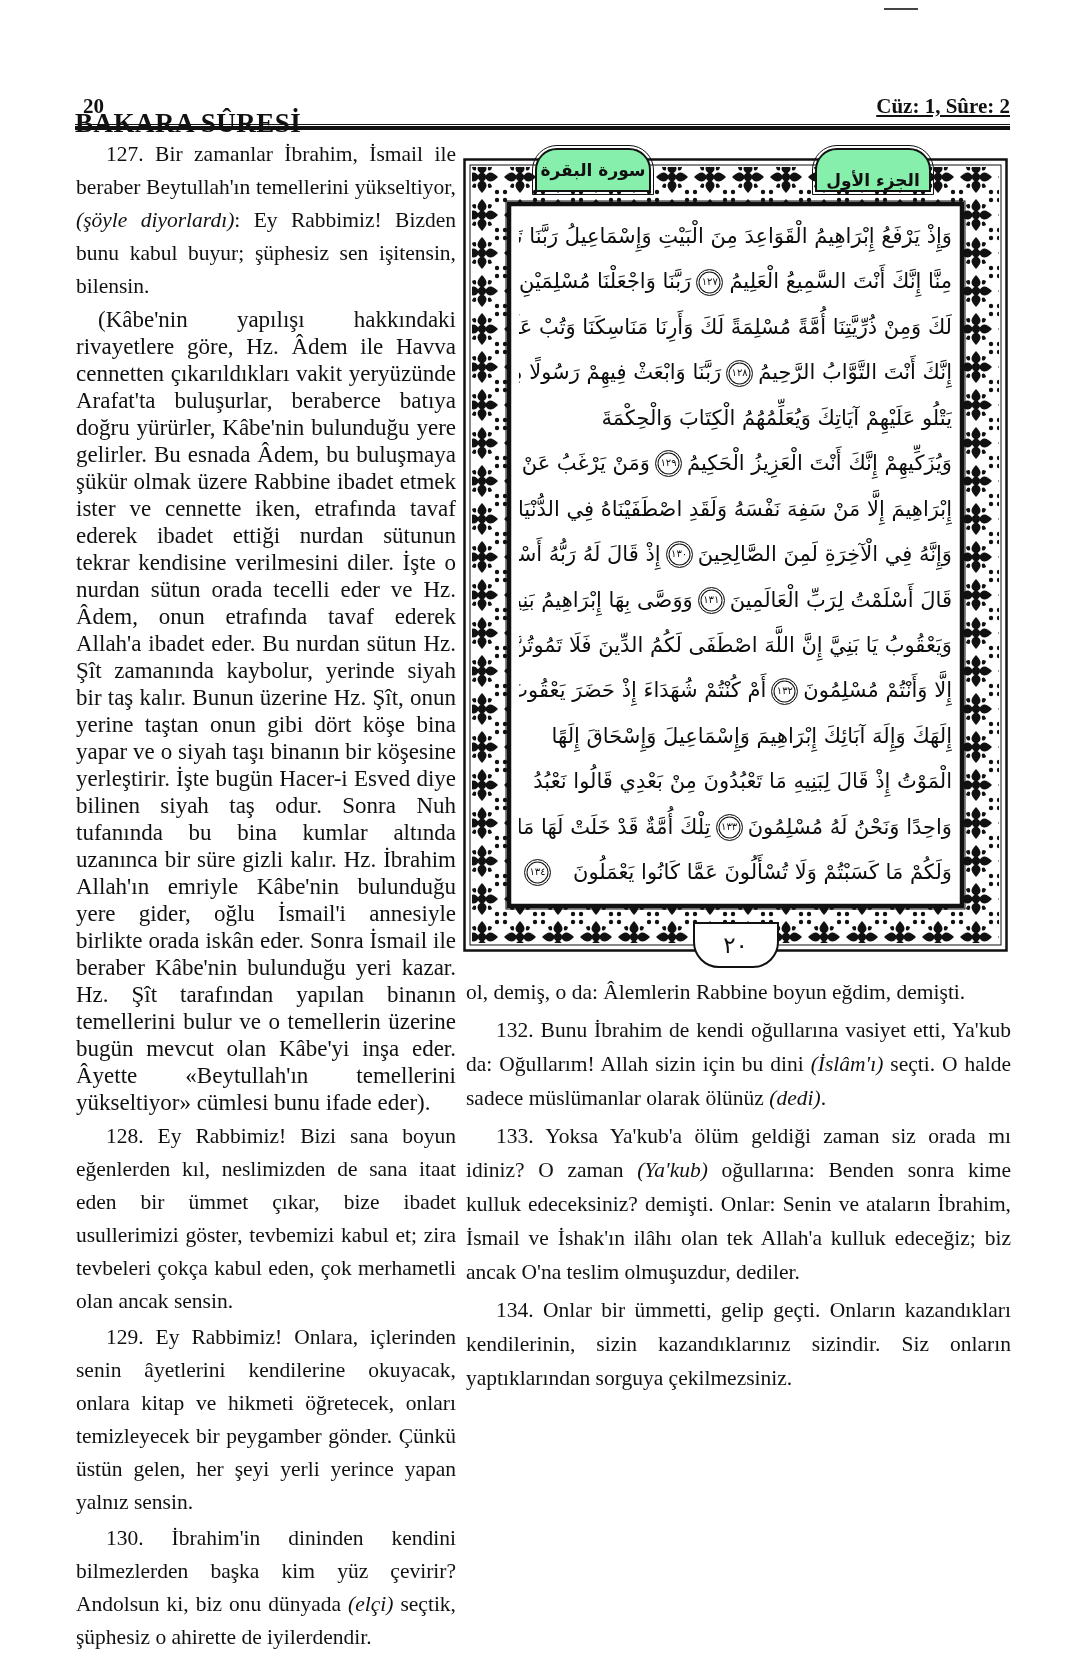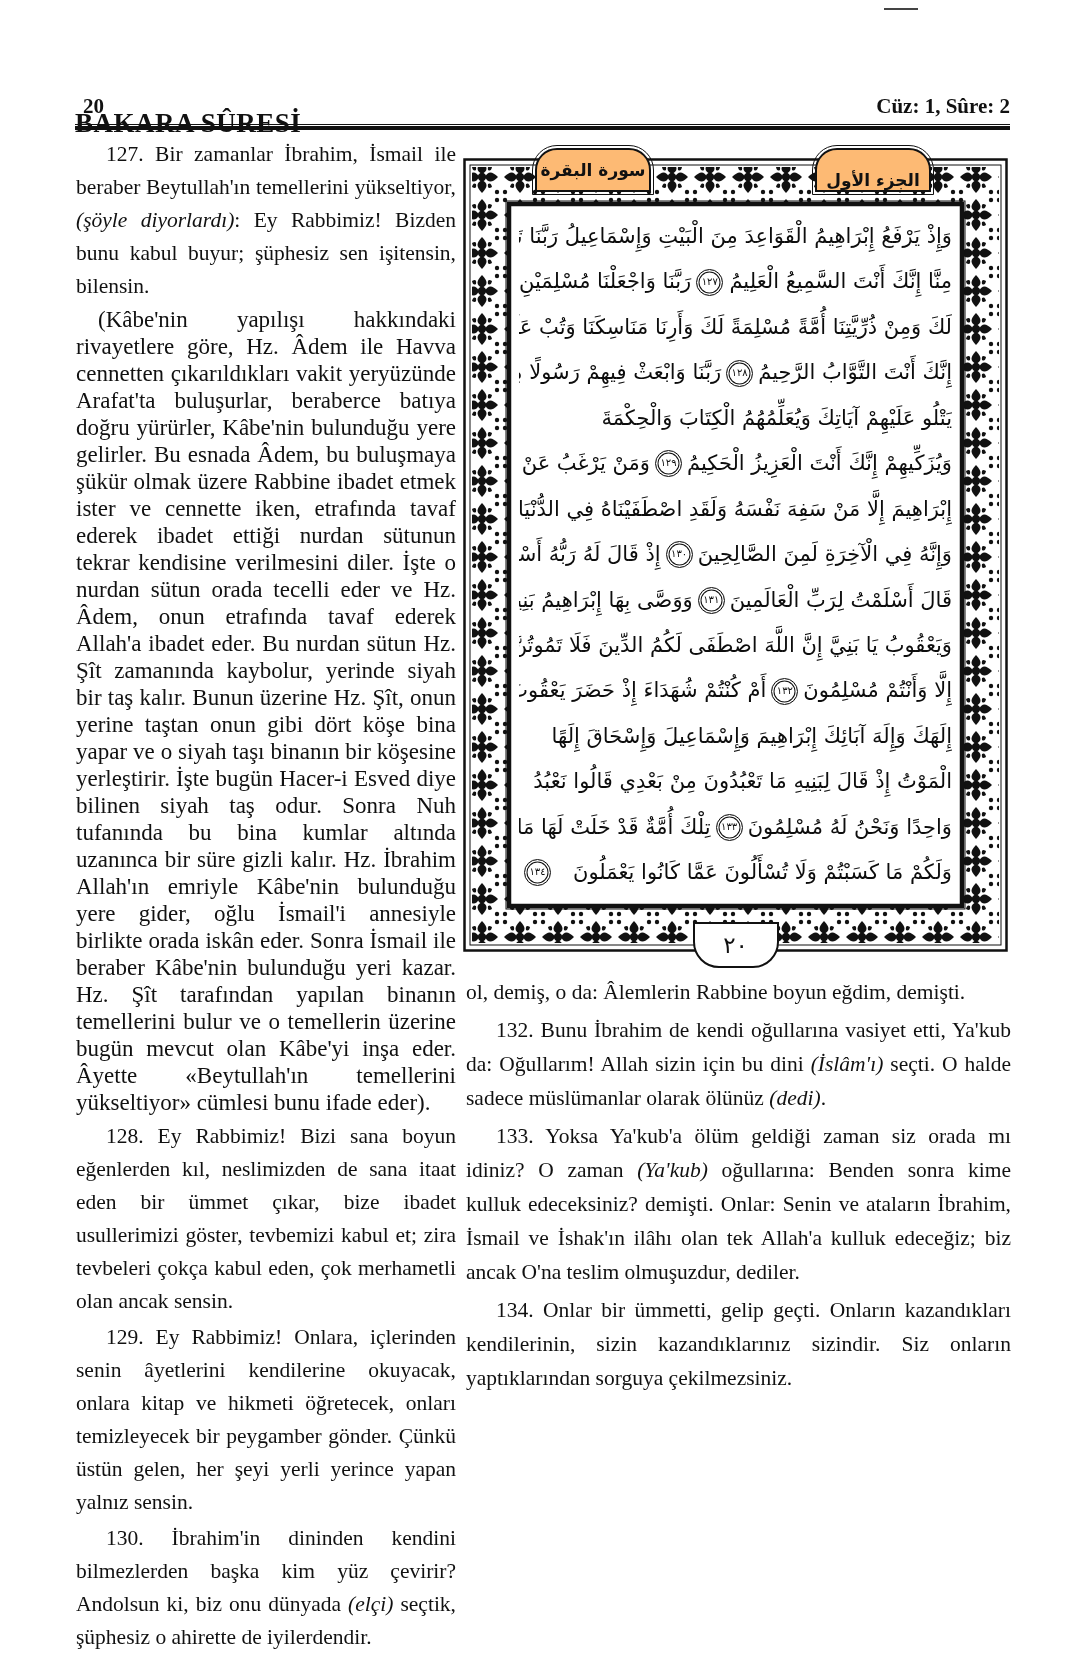--- a/index.html
+++ b/index.html
@@ -10,39 +10,39 @@
     font-family:"Liberation Serif", serif;
     color:#111;
     overflow:hidden;
   }
   .scan-mark{position:absolute;top:8px;left:884px;width:34px;height:2px;background:#444;}
 
   
   .header{position:absolute;left:75px;top:92px;width:935px;height:30px;font-weight:bold;}
   .hdr-page{position:absolute;left:8px;top:2px;font-size:21px;}
   .hdr-title{position:absolute;left:0;right:0;text-align:left;top:16px;font-size:27px;letter-spacing:.5px;}
-  .hdr-juz{position:absolute;right:0;top:2px;font-size:21px;}
+  .hdr-juz{position:absolute;right:0;top:2px;font-size:21px;text-decoration:underline;}
   .hdr-rule{position:absolute;left:75px;top:124px;width:935px;height:6px;border-top:1px solid #111;border-bottom:4px solid #111;box-sizing:border-box;}
 
   
   .col-left{position:absolute;left:76px;top:138px;width:380px;text-align:justify;}
   .col-right-text{position:absolute;left:466px;top:975px;width:545px;text-align:justify;}
 
   .para{font-size:21.5px;line-height:33px;margin:0 0 3px 0;text-indent:30px;}
   .para.cont{text-indent:0;}
   .commentary{font-size:23px;line-height:27px;margin:2px 0 4px 0;text-indent:22px;}
   .ital{font-style:italic;}
   .col-right-text .para{line-height:34px;margin-bottom:4px;}
 
   
   .frame{position:absolute;left:463px;top:158px;width:545px;height:794px;}
   .frame svg.borderart{position:absolute;left:0;top:0;}
   .cartouche{
     position:absolute;height:44px;box-sizing:border-box;
-    background:#fdba74;border:2px solid #111;border-radius:22px 22px 0 0;
+    background:#86efac;border:2px solid #111;border-radius:22px 22px 0 0;
     outline:1px solid #111;outline-offset:2px;
     display:flex;align-items:center;justify-content:center;
     font-family:"DejaVu Sans", sans-serif;font-size:17px;font-weight:bold;
     direction:rtl;z-index:3;
   }
   .cart-surah{left:72px;top:-10px;width:116px;}
   .cart-juz{left:352px;top:-10px;width:116px;align-items:flex-end;}
   .cart-pagenum{
     position:absolute;left:50%;transform:translateX(-50%);bottom:-16px;width:86px;height:46px;
     box-sizing:border-box;background:#fff;border:2px solid #111;border-radius:0 0 26px 26px;

